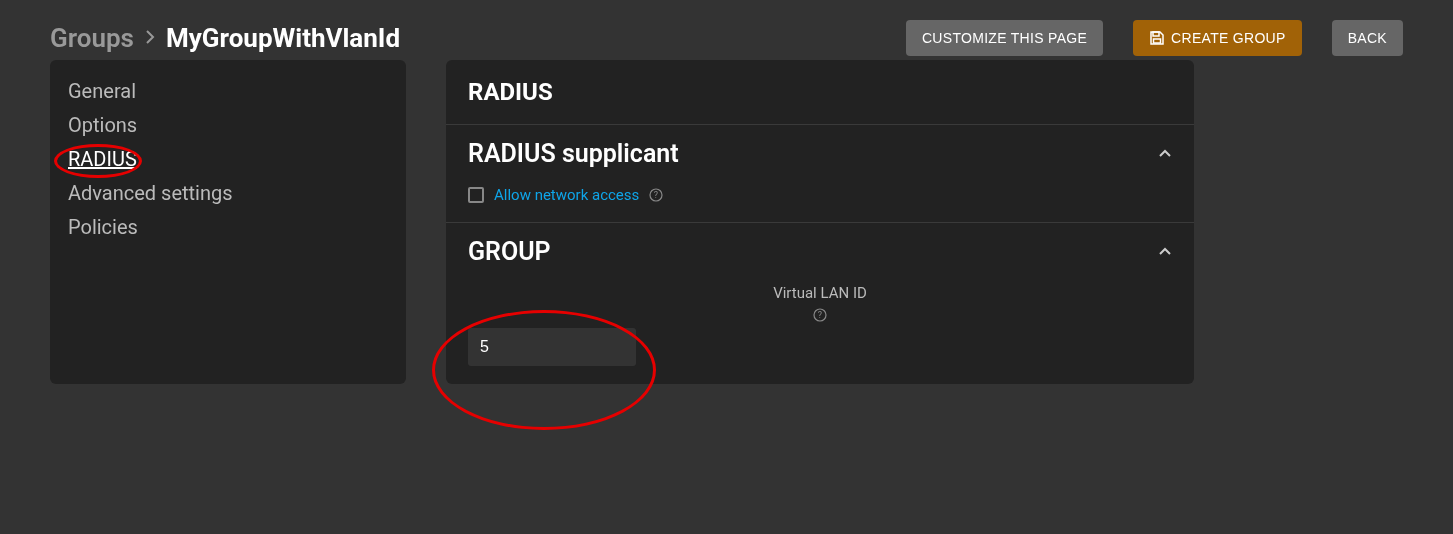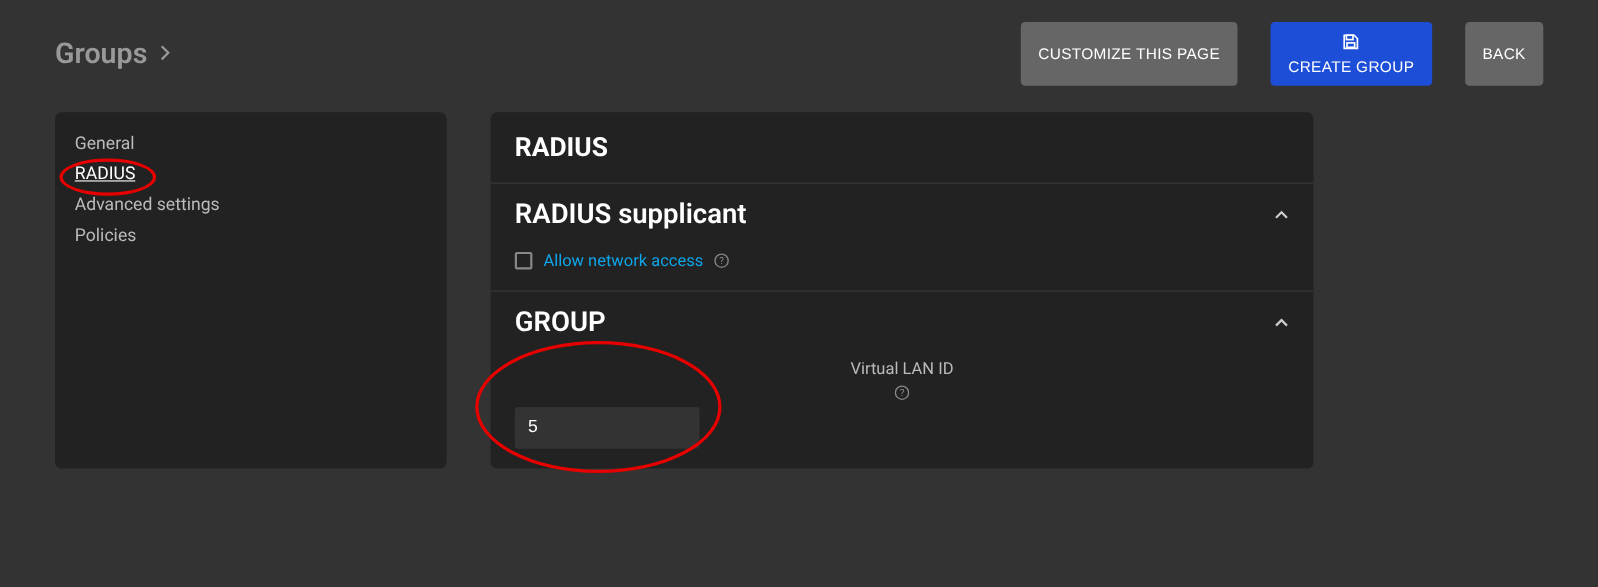--- a/index.html
+++ b/index.html
@@ -12,21 +12,21 @@
       font-family: "Segoe UI", Roboto, Arial, sans-serif;
       color: #cccccc;
       width: 1453px;
       height: 534px;
       overflow: hidden;
     }
     .top-bar {
       display: flex;
       justify-content: space-between;
       align-items: center;
-      padding: 20px 50px 24px 50px;
+      padding: 20px 50px 4px 50px;
     }
     .breadcrumb {
       display: flex;
       align-items: center;
       gap: 10px;
       font-size: 26px;
     }
     .breadcrumb-root {
       color: #999999;
       font-weight: 600;
@@ -54,37 +54,36 @@
       align-items: center;
       gap: 6px;
       color: #ffffff;
       letter-spacing: 0.3px;
       margin-left: 20px;
     }
     .btn-gray {
       background: #666666;
     }
     .btn-green {
-      background: #1d4ed8;
-      flex-direction: column;
+      background: #a16207;
     }
     .content-wrap {
       display: flex;
       gap: 40px;
       padding: 0 50px;
     }
     .sidebar {
       width: 356px;
       background: #222222;
       border-radius: 6px;
       padding: 14px 18px;
     }
     .sidebar-item {
       padding: 2px 0;
-      font-size: 16px;
+      font-size: 20px;
       color: #bbbbbb;
       cursor: pointer;
       line-height: 1.5;
     }
     .sidebar-item.active {
       color: #ffffff;
       text-decoration: underline;
     }
     .main-panel {
       width: 748px;
@@ -181,20 +180,21 @@
 <body>
 
 <div class="top-bar">
   <div class="breadcrumb">
     <span class="breadcrumb-root">Groups</span>
     <span class="breadcrumb-sep">
       <svg width="12" height="16" viewBox="0 0 12 16">
           <path d="M3 2 L9 8 L3 14" stroke="#999" stroke-width="2" fill="none"></path>
         </svg>
     </span>
+    <span class="breadcrumb-current">MyGroupWithVlanId</span>
   </div>
   <div class="action-buttons">
     <button class="btn btn-gray">
       <span>CUSTOMIZE THIS PAGE</span>
     </button>
     <button class="btn btn-green">
       <span class="save-icon">
         <svg width="16" height="16" viewBox="0 0 16 16">
           <path d="M2 2 H11 L14 5 V14 H2 Z" fill="none" stroke="#fff" stroke-width="1.5"></path>
           <rect x="4" y="2" width="6" height="4" fill="none" stroke="#fff" stroke-width="1.5"></rect>
@@ -205,20 +205,21 @@
     </button>
     <button class="btn btn-gray">
       <span>BACK</span>
     </button>
   </div>
 </div>
 
 <div class="content-wrap">
   <div class="sidebar">
     <div class="sidebar-item">General</div>
+    <div class="sidebar-item">Options</div>
     <div class="sidebar-item active">RADIUS</div>
     <div class="sidebar-item">Advanced settings</div>
     <div class="sidebar-item">Policies</div>
   </div>
 
   <div class="main-panel">
     <div class="panel-title">RADIUS</div>
 
     <div class="section-header">
       <span class="section-header-title">RADIUS supplicant</span>

